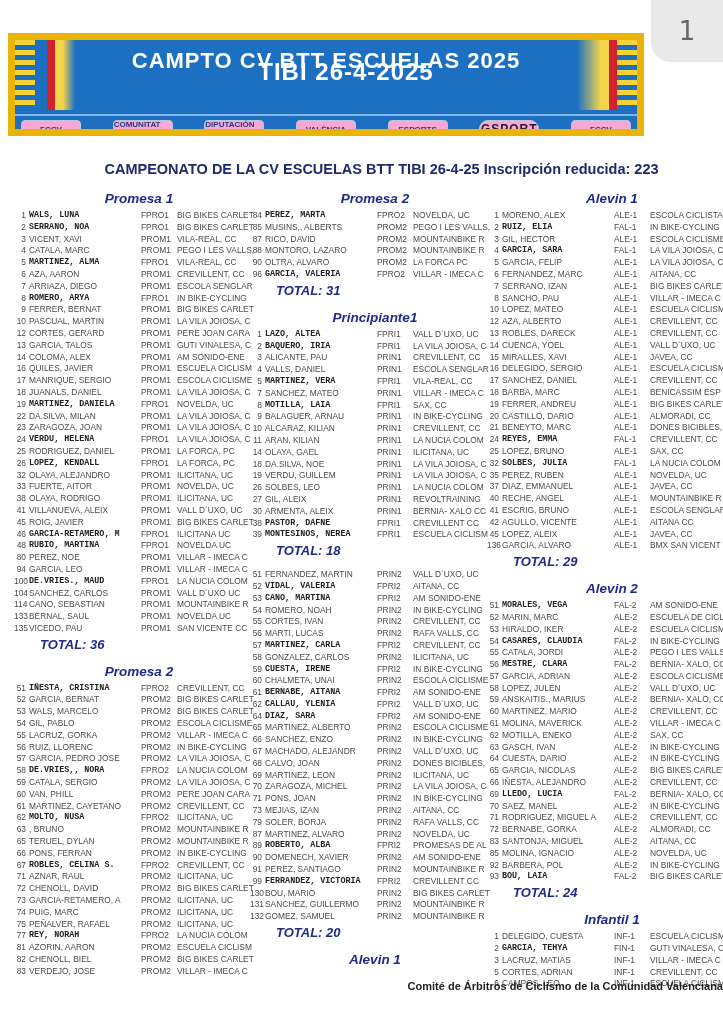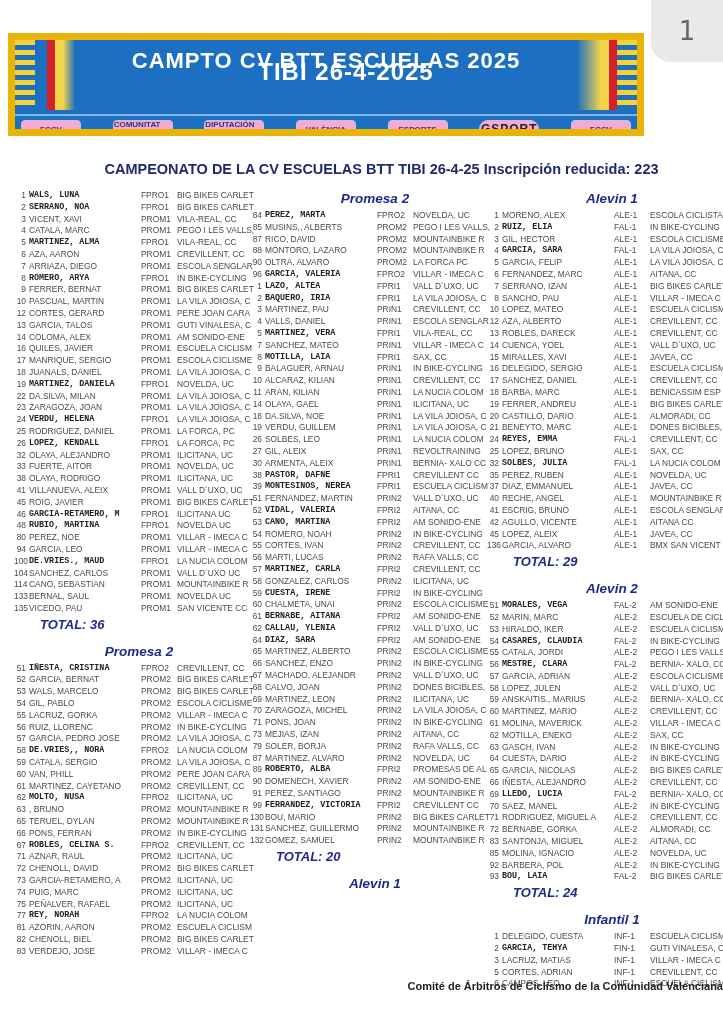--- a/index.html
+++ b/index.html
@@ -95,20 +95,21 @@
     <div class="logo">VALÈNCIA</div>
     <div class="logo">ESPORTS</div>
     <div class="logo gsport">GSPORT</div>
     <div class="logo">FCCV</div>
   </div>
 </div>
 
 <div class="subtitle">CAMPEONATO DE LA CV ESCUELAS BTT TIBI 26-4-25 Inscripción reducida: 223</div>
 
 <div class="col c1">
+    <div class="cat-title">Promesa 1</div>
     <div class="row fem">
       <span class="num">1</span>
       <span class="name">WALS, LUNA</span>
       <span class="cat">FPRO1</span>
       <span class="club">BIG BIKES CARLET</span>
     </div>
     <div class="row fem">
       <span class="num">2</span>
       <span class="name">SERRANO, NOA</span>
       <span class="cat">FPRO1</span>
@@ -503,35 +504,37 @@
       <span class="name">OLTRA, ALVARO</span>
       <span class="cat">PROM2</span>
       <span class="club">LA FORCA PC</span>
     </div>
     <div class="row fem">
       <span class="num">96</span>
       <span class="name">GARCIA, VALERIA</span>
       <span class="cat">FPRO2</span>
       <span class="club">VILLAR - IMECA C</span>
     </div>
+    <div class="total">TOTAL: 31</div>
+    <div class="cat-title">Principiante1</div>
     <div class="row fem">
       <span class="num">1</span>
       <span class="name">LAZO, ALTEA</span>
       <span class="cat">FPRI1</span>
       <span class="club">VALL D´UXO, UC</span>
     </div>
     <div class="row fem">
       <span class="num">2</span>
       <span class="name">BAQUERO, IRIA</span>
       <span class="cat">FPRI1</span>
       <span class="club">LA VILA JOIOSA, C</span>
     </div>
     <div class="row">
       <span class="num">3</span>
-      <span class="name">MARTINEZ, PAU</span>
+      <span class="name">ALICANTE, PAU</span>
       <span class="cat">PRIN1</span>
       <span class="club">CREVILLENT, CC</span>
     </div>
     <div class="row">
       <span class="num">4</span>
       <span class="name">VALLS, DANIEL</span>
       <span class="cat">PRIN1</span>
       <span class="club">ESCOLA SENGLAR</span>
     </div>
     <div class="row fem">
@@ -611,20 +614,21 @@
       <span class="name">PASTOR, DAFNE</span>
       <span class="cat">FPRI1</span>
       <span class="club">CREVILLENT CC</span>
     </div>
     <div class="row fem">
       <span class="num">39</span>
       <span class="name">MONTESINOS, NEREA</span>
       <span class="cat">FPRI1</span>
       <span class="club">ESCUELA CICLISM</span>
     </div>
+    <div class="total">TOTAL: 18</div>
     <div class="row">
       <span class="num">51</span>
       <span class="name">FERNANDEZ, MARTIN</span>
       <span class="cat">PRIN2</span>
       <span class="club">VALL D´UXO, UC</span>
     </div>
     <div class="row fem">
       <span class="num">52</span>
       <span class="name">VIDAL, VALERIA</span>
       <span class="cat">FPRI2</span>

